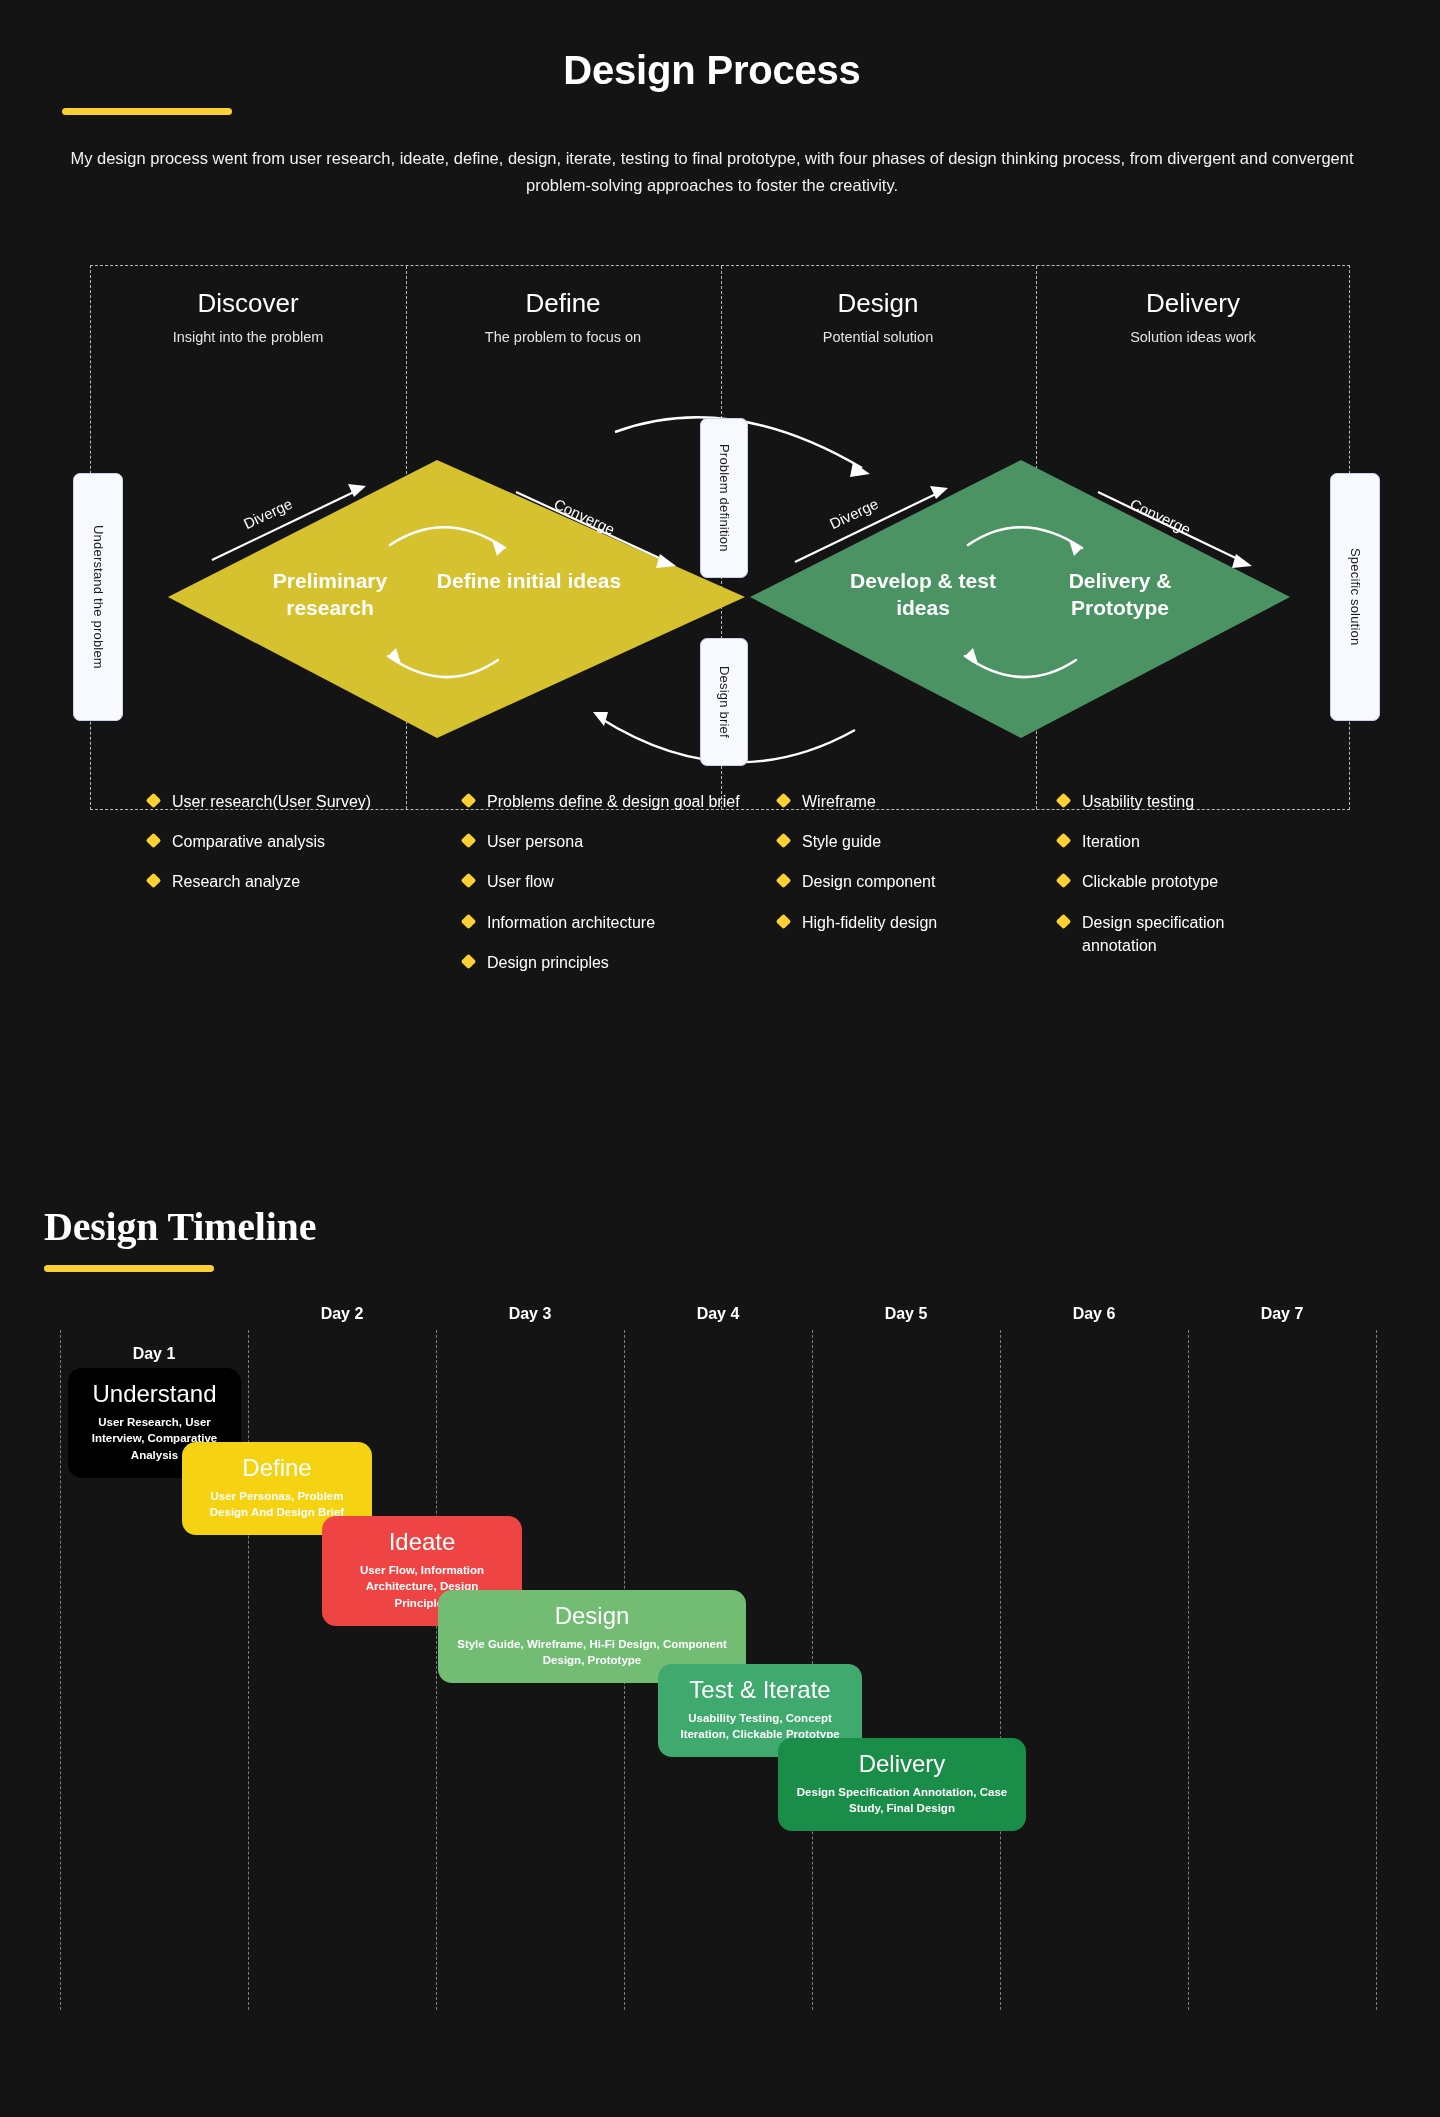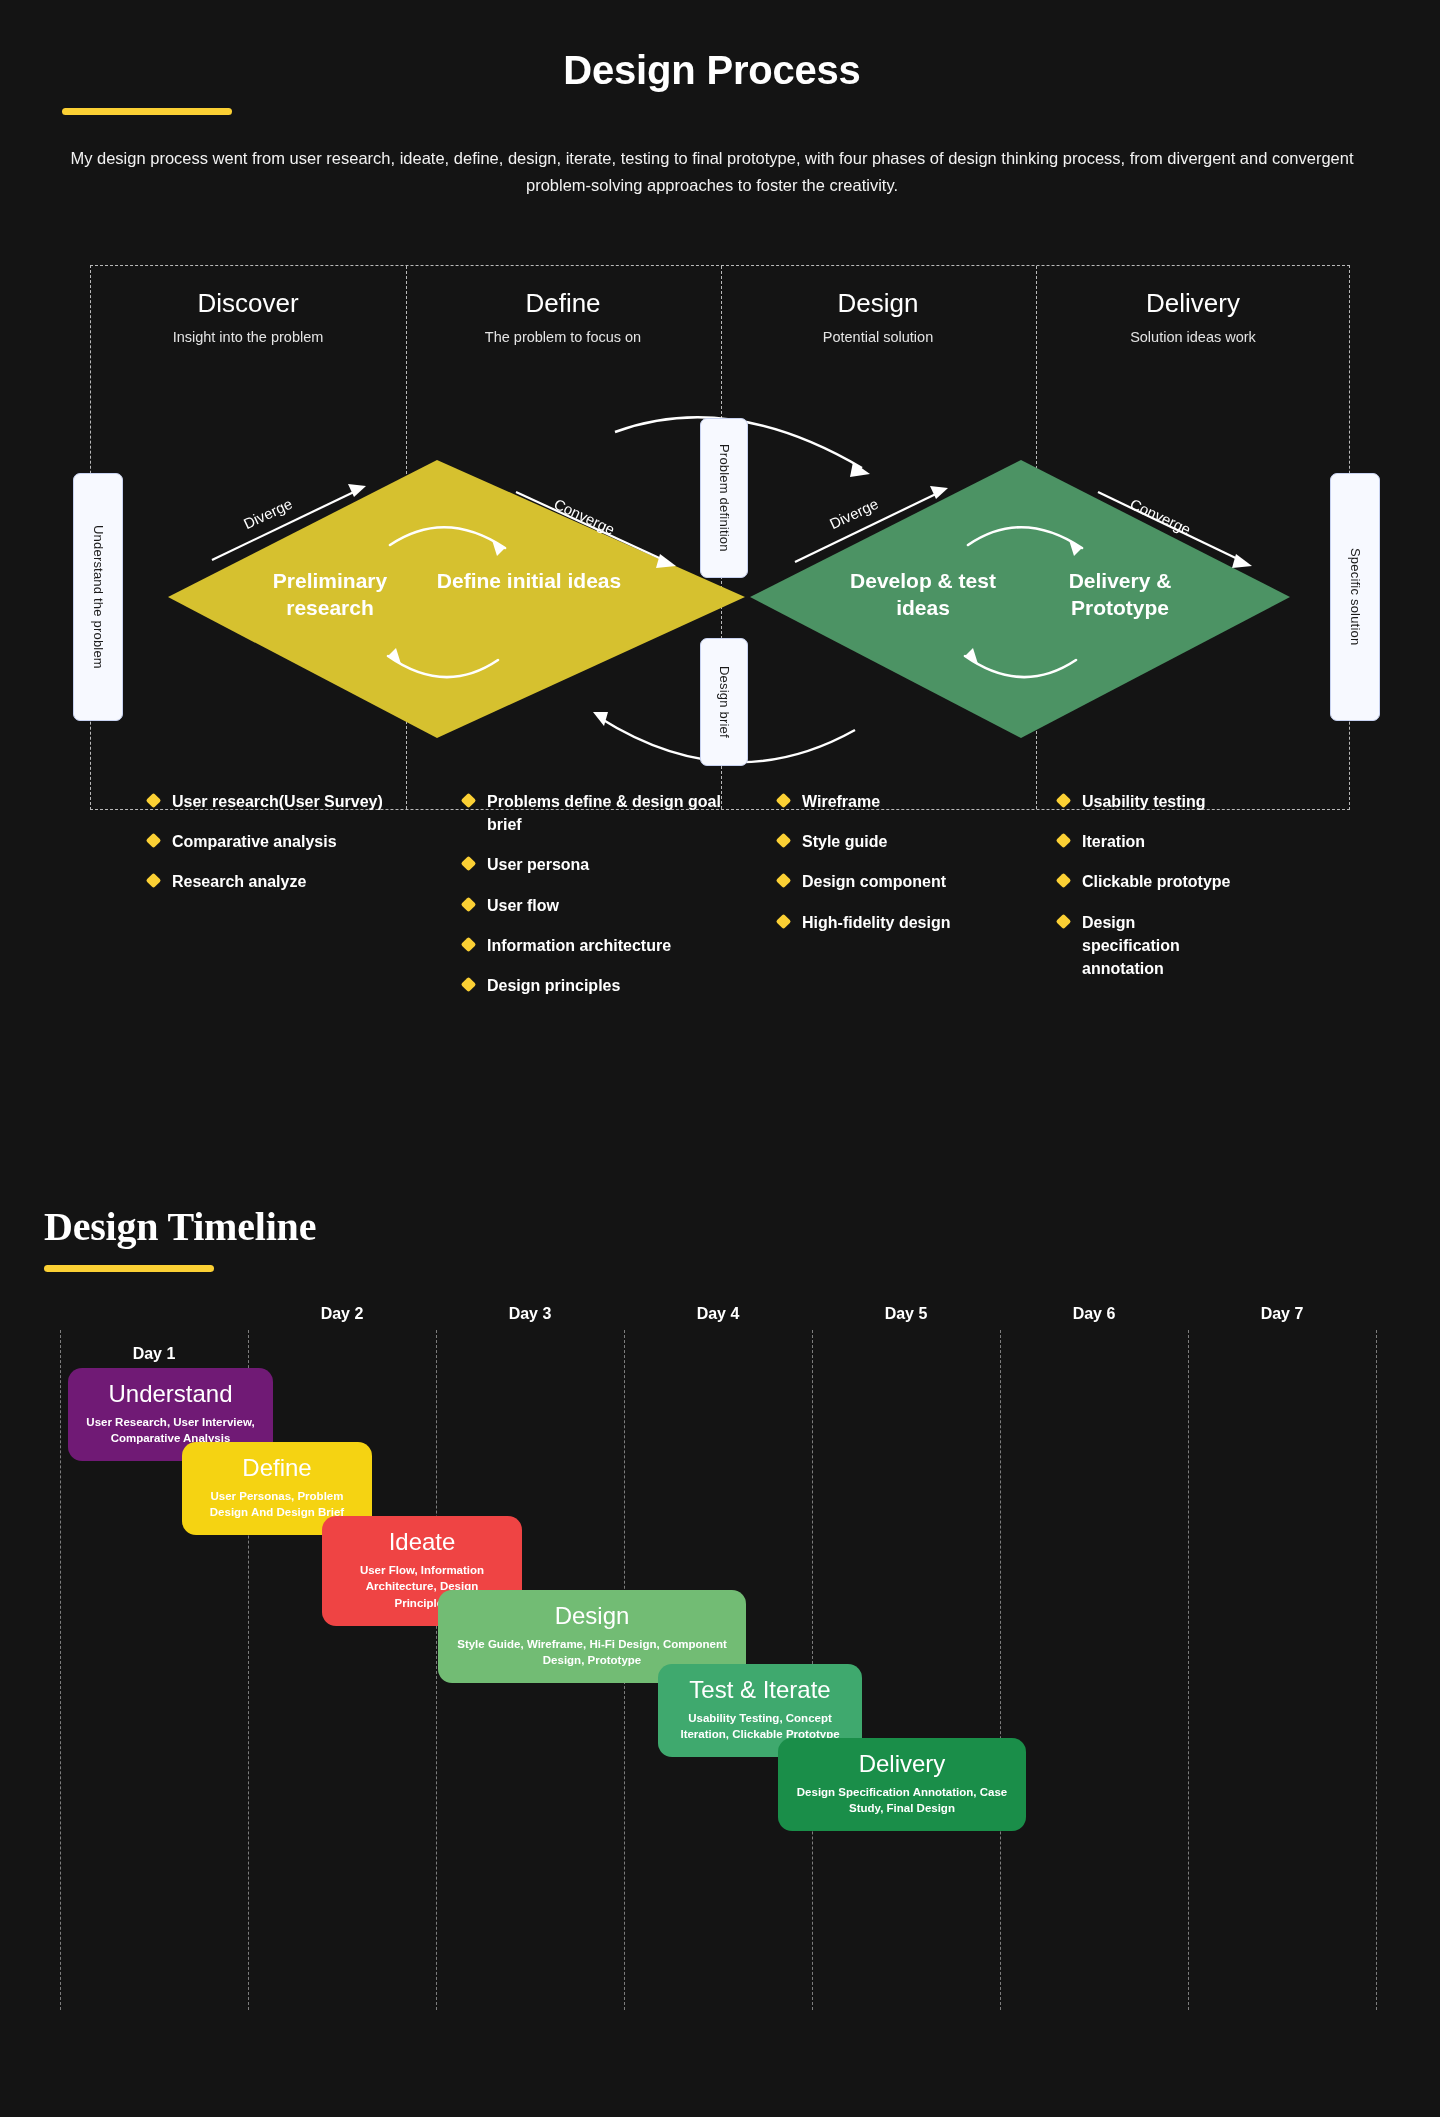--- a/index.html
+++ b/index.html
@@ -69,21 +69,21 @@
   }
 
   
   .blist { position: absolute; width: 285px; }
   .bitem { display: flex; align-items: flex-start; margin-bottom: 17px; }
   .bdot {
     width: 11px; height: 11px; background: #FBD034;
     transform: rotate(45deg); border-radius: 2px;
     flex: 0 0 11px; margin-top: 5px; margin-right: 13px;
   }
-  .btxt { font-size: 16px; line-height: 1.45; color: #ffffff; font-weight: bold; }
+  .btxt { font-size: 16px; line-height: 1.45; color: #ffffff; }
 
   
   #tl-frame { position: absolute; left: 60px; top: 1330px; width: 1320px; height: 680px; }
   .tl-col {
     position: absolute; top: 0; height: 680px; width: 0;
     border-left: 1.5px dashed #7d7d7d;
   }
   .tl-day {
     position: absolute; top: -25px; text-align: center; width: 190px;
     font-size: 16px; font-weight: bold; color: #ffffff;
@@ -271,21 +271,21 @@
 
   <div class="tl-day" style="left:-1px;margin-top:40px;">Day 1</div>
   <div class="tl-day" style="left:187px;">Day 2</div>
   <div class="tl-day" style="left:375px;">Day 3</div>
   <div class="tl-day" style="left:563px;">Day 4</div>
   <div class="tl-day" style="left:751px;">Day 5</div>
   <div class="tl-day" style="left:939px;">Day 6</div>
   <div class="tl-day" style="left:1127px;">Day 7</div>
 
   <div id="tl-bars">
-      <div class="tl-bar" style="left: 8px; top: 38px; width: 205px; background: #701a75;">
+      <div class="tl-bar" style="left: 8px; top: 38px; width: 173px; background: #000000;">
         <div class="t">Understand</div>
         <div class="d">User Research, User Interview, Comparative Analysis</div>
       </div>
       <div class="tl-bar" style="left: 122px; top: 112px; width: 190px; background: rgb(245, 211, 18);">
         <div class="t">Define</div>
         <div class="d">User Personas, Problem Design And Design Brief</div>
       </div>
       <div class="tl-bar" style="left: 262px; top: 186px; width: 200px; background: #ef4444;">
         <div class="t">Ideate</div>
         <div class="d">User Flow, Information Architecture, Design Principles</div>

